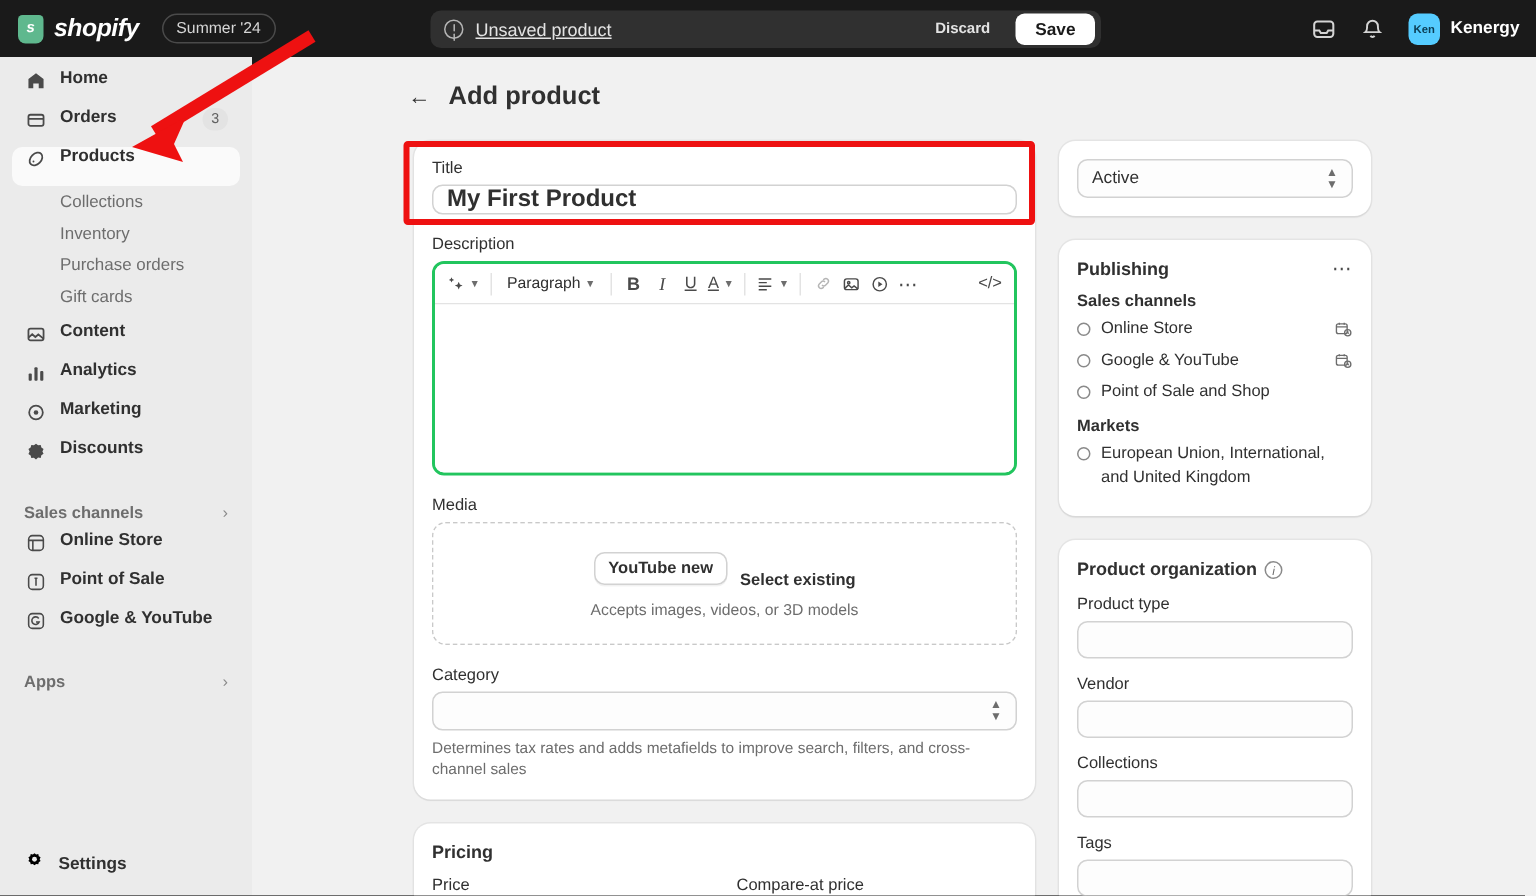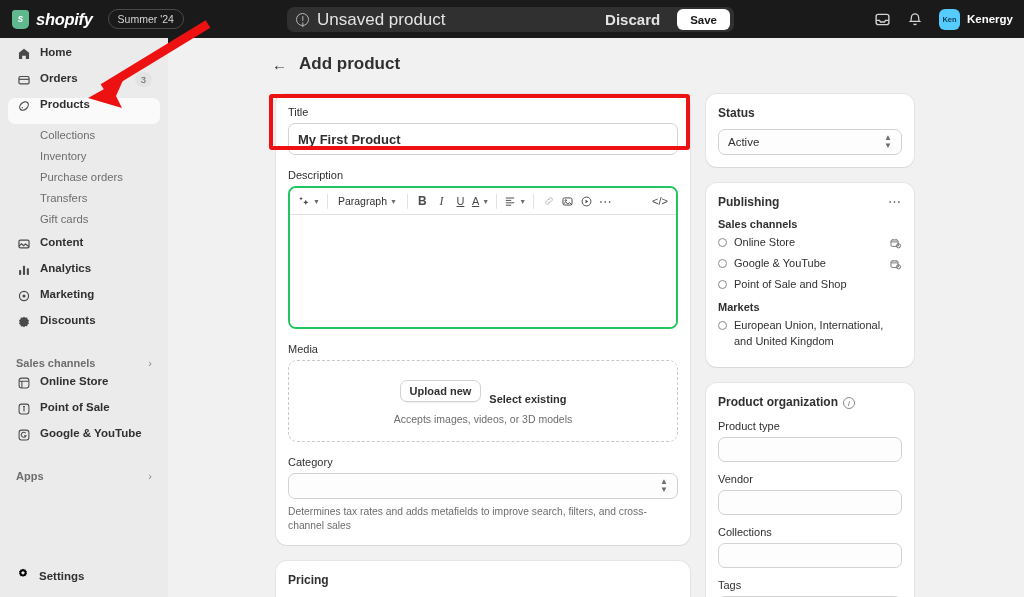--- a/index.html
+++ b/index.html
@@ -35,23 +35,23 @@
   }
   .savebar-icon {
     width: 13px; height: 13px; border: 1.4px solid #b5b5b5; border-radius: 50%;
     position: relative; flex: none;
   }
   .savebar-icon::after {
     content: ""; position: absolute; left: 50%; top: 2.3px; width: 1.4px; height: 5px;
     background: #b5b5b5; transform: translateX(-50%); border-radius: 1px;
     box-shadow: 0 6.3px 0 0 #b5b5b5;
   }
-  .savebar-text { color: #e3e3e3; font-size: 17px; flex: 1; }
+  .savebar-text { color: #e3e3e3; font-size: 12px; flex: 1; text-decoration: underline; }
   .btn-discard {
-    color: #e3e3e3; font-size: 15px; font-weight: bold;
+    color: #e3e3e3; font-size: 10px; font-weight: bold;
     background: transparent; border: none; padding: 4px 9px; border-radius: 6px; cursor: pointer;
   }
   .btn-save {
     color: #1a1a1a; font-size: 11.5px; font-weight: bold; background: #fff;
     border: none; padding: 4.5px 13px; border-radius: 6px; cursor: pointer;
   }
   .topbar-right { position: absolute; right: 11px; top: 0; height: 38px; display: flex; align-items: center; gap: 14px; }
   .tb-icon { width: 19px; height: 19px; color: #d4d4d4; display: flex; align-items: center; justify-content: center; cursor: pointer; }
   .user-chip { display: flex; align-items: center; gap: 7px; cursor: pointer; }
   .avatar {
@@ -109,22 +109,22 @@
   .col-right { width: 208px; }
 
   .card {
     background: #fff; border-radius: 11px; padding: 12px;
     box-shadow: 0 0 0 1px rgba(0,0,0,0.05), 0 1px 1px rgba(0,0,0,0.05);
     margin-bottom: 16px;
   }
   .fld-label { font-size: 11px; color: #303030; margin-bottom: 5px; }
   .card-title { font-size: 12px; font-weight: bold; color: #303030; margin-bottom: 9px; }
   .input {
-    width: 100%; height: 32px; border: 1px solid #d2d2d2; border-radius: 7px;
-    background: #fff; font-size: 13px; color: #303030; padding: 0 9px;
+    width: 100%; height: 20px; border: 1px solid #d2d2d2; border-radius: 7px;
+    background: #fff; font-size: 16px; color: #303030; padding: 0 9px;
     display: flex; align-items: center; font-family: inherit;
   }
   .input.filled { font-weight: bold; }
 
   
   .rte { border: 2px solid #22c55e; border-radius: 8px; overflow: hidden; }
   .rte-toolbar {
     height: 27px; display: flex; align-items: center; gap: 0;
     border-bottom: 1px solid #e3e3e3; padding: 0 6px; background: #fff;
   }
@@ -257,21 +257,20 @@
           <ellipse cx="10" cy="10" rx="5" ry="7" transform="rotate(45 10 10)"></ellipse>
           <circle cx="7.6" cy="12.4" r="0.9" fill="currentColor" stroke="none"></circle>
         </svg>
       </span>
       <span class="label">Products</span>
     </div>
 
     <div class="subnav-item">Collections</div>
     <div class="subnav-item">Inventory</div>
     <div class="subnav-item">Purchase orders</div>
-    <div class="subnav-item">Transfers</div>
     <div class="subnav-item">Gift cards</div>
 
     <div style="height:7px"></div>
 
     <div class="nav-item">
       <span class="ico">
         <svg width="14" height="14" viewBox="0 0 20 20" fill="none" stroke="currentColor" stroke-width="1.7">
           <rect x="2.8" y="4.5" width="14.4" height="11" rx="2"></rect>
             <path d="M2.8 13l3.6-3.2 3 2.6 2.8-2.4 4.9 3.9"></path>
         </svg>
@@ -422,21 +421,21 @@
               <div class="tb-btn" style="font-size:13px;letter-spacing:1px;line-height:7px">⋯</div>
               <div style="flex:1"></div>
               <div class="tb-btn" style="font-size:11px">&lt;/&gt;</div>
             </div>
             <div class="rte-body"></div>
           </div>
 
           <div class="fld-label" style="margin-top:14px">Media</div>
           <div class="dropzone">
             <div class="dz-row">
-              <button class="btn-upload">Upload new</button>
+              <button class="btn-upload">YouTube new</button>
               <span class="btn-link">Select existing</span>
             </div>
             <div class="dz-hint">Accepts images, videos, or 3D models</div>
           </div>
 
           <div class="fld-label" style="margin-top:14px">Category</div>
           <div class="select">
             <span></span>
             <span class="updown">▲<br>▼</span>
           </div>
@@ -455,21 +454,20 @@
 
             </div>
           </div>
 
         </div>
       </div>
 
       <div class="col-right">
 
         <div class="card">
-          <div class="card-title">Status</div>
           <div class="select">
             <span>Active</span>
             <span class="updown">▲<br>▼</span>
           </div>
         </div>
 
         <div class="card">
           <div class="card-head">
             <span class="card-title" style="margin:0">Publishing</span>
             <span class="dots">⋯</span>

